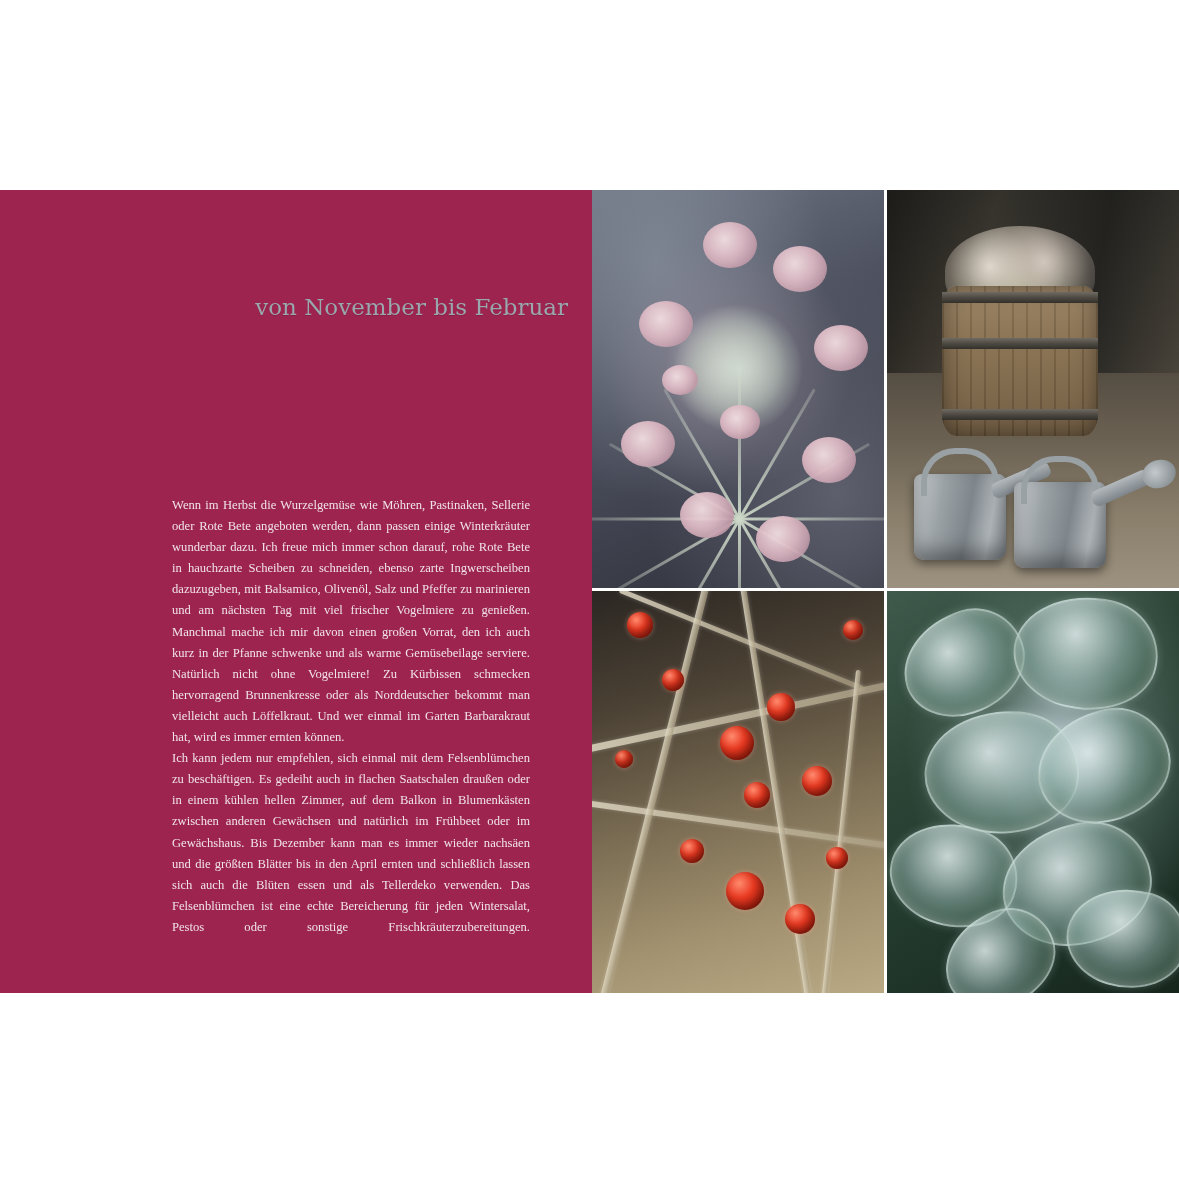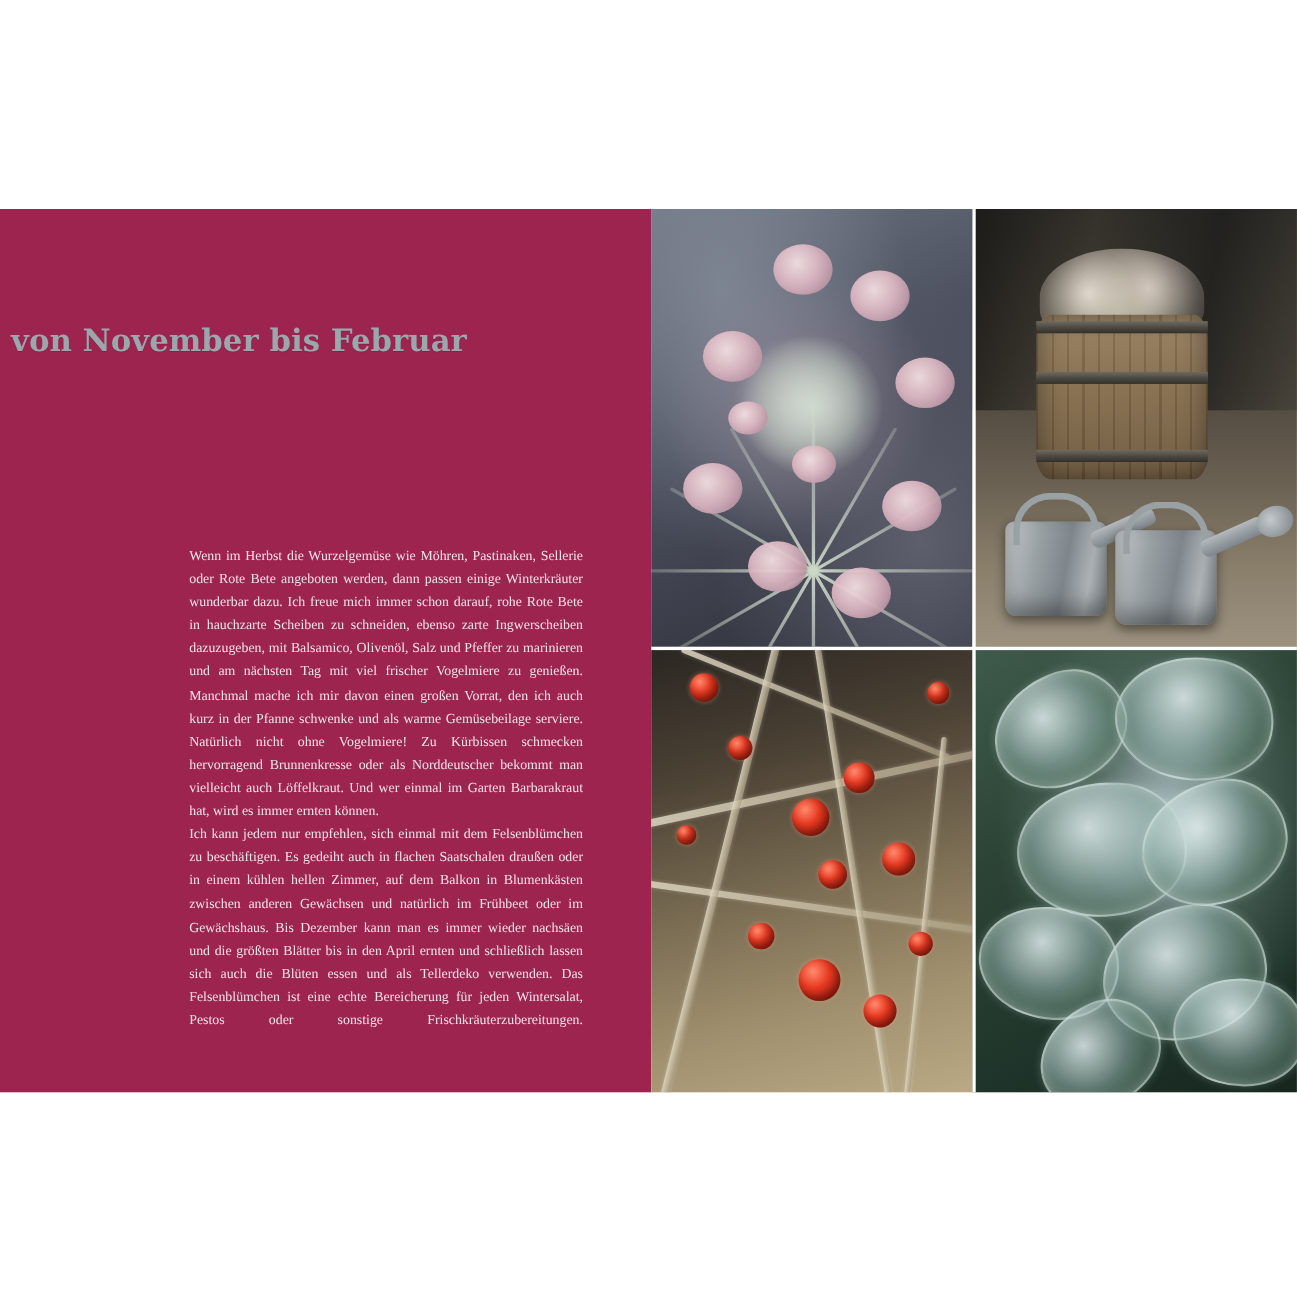--- a/index.html
+++ b/index.html
@@ -49,27 +49,28 @@
     line-height: 1.0;
     letter-spacing: -0.5px;
     color: #9aa7ad;
     margin: 0;
     padding: 0;
     text-shadow: 0 1px 0 rgba(0,0,0,0.12);
   }
 
   .subtitle {
     font-family: "DejaVu Serif", serif;
-    font-weight: bold;
-    font-size: 28px;
+    font-weight: normal;
+    font-size: 23px;
     line-height: 1.0;
     color: #9aa7ad;
     margin: 14px 0 0 2px;
     padding: 0;
     text-shadow: 0 1px 0 rgba(0,0,0,0.12);
+    text-align: right;
   }
 
   .body-copy {
     position: absolute;
     left: 172px;
     top: 305px;
     width: 358px;
     color: #f0e3e8;
     font-family: "Liberation Serif", serif;
     font-size: 12.6px;

